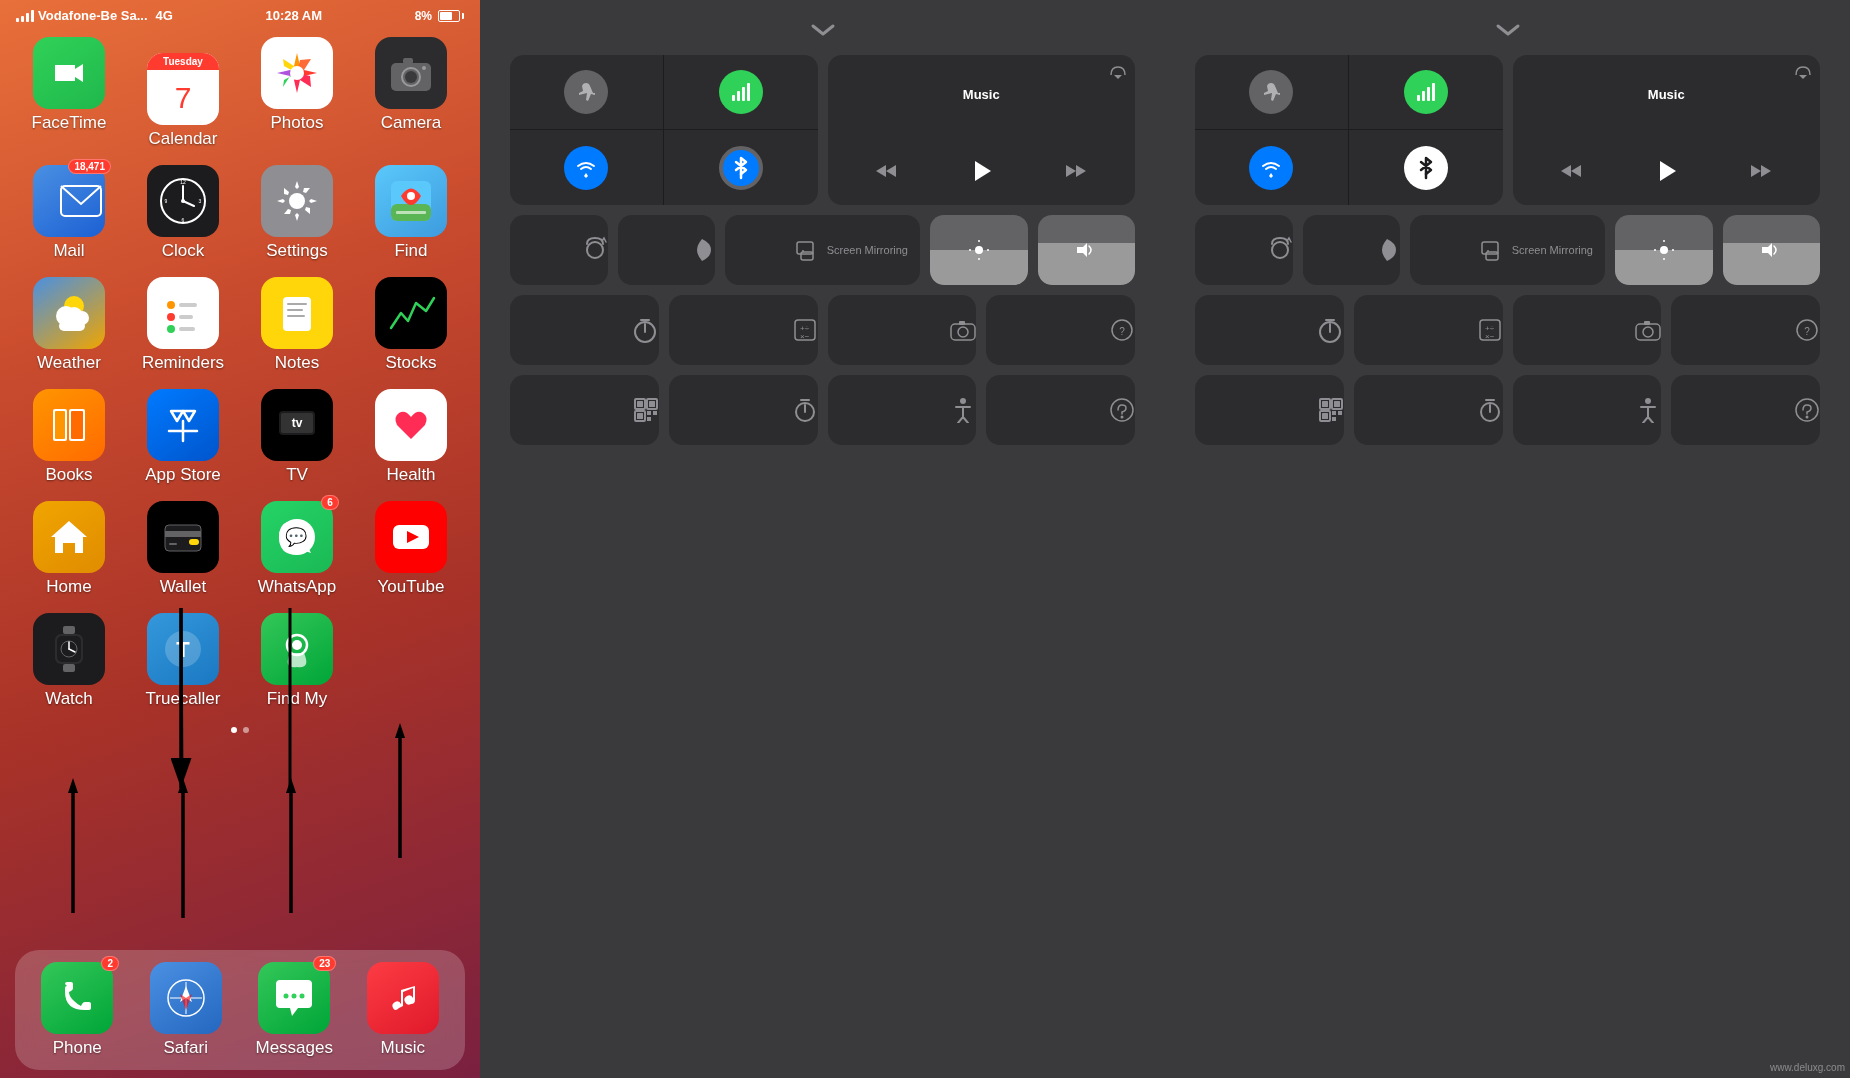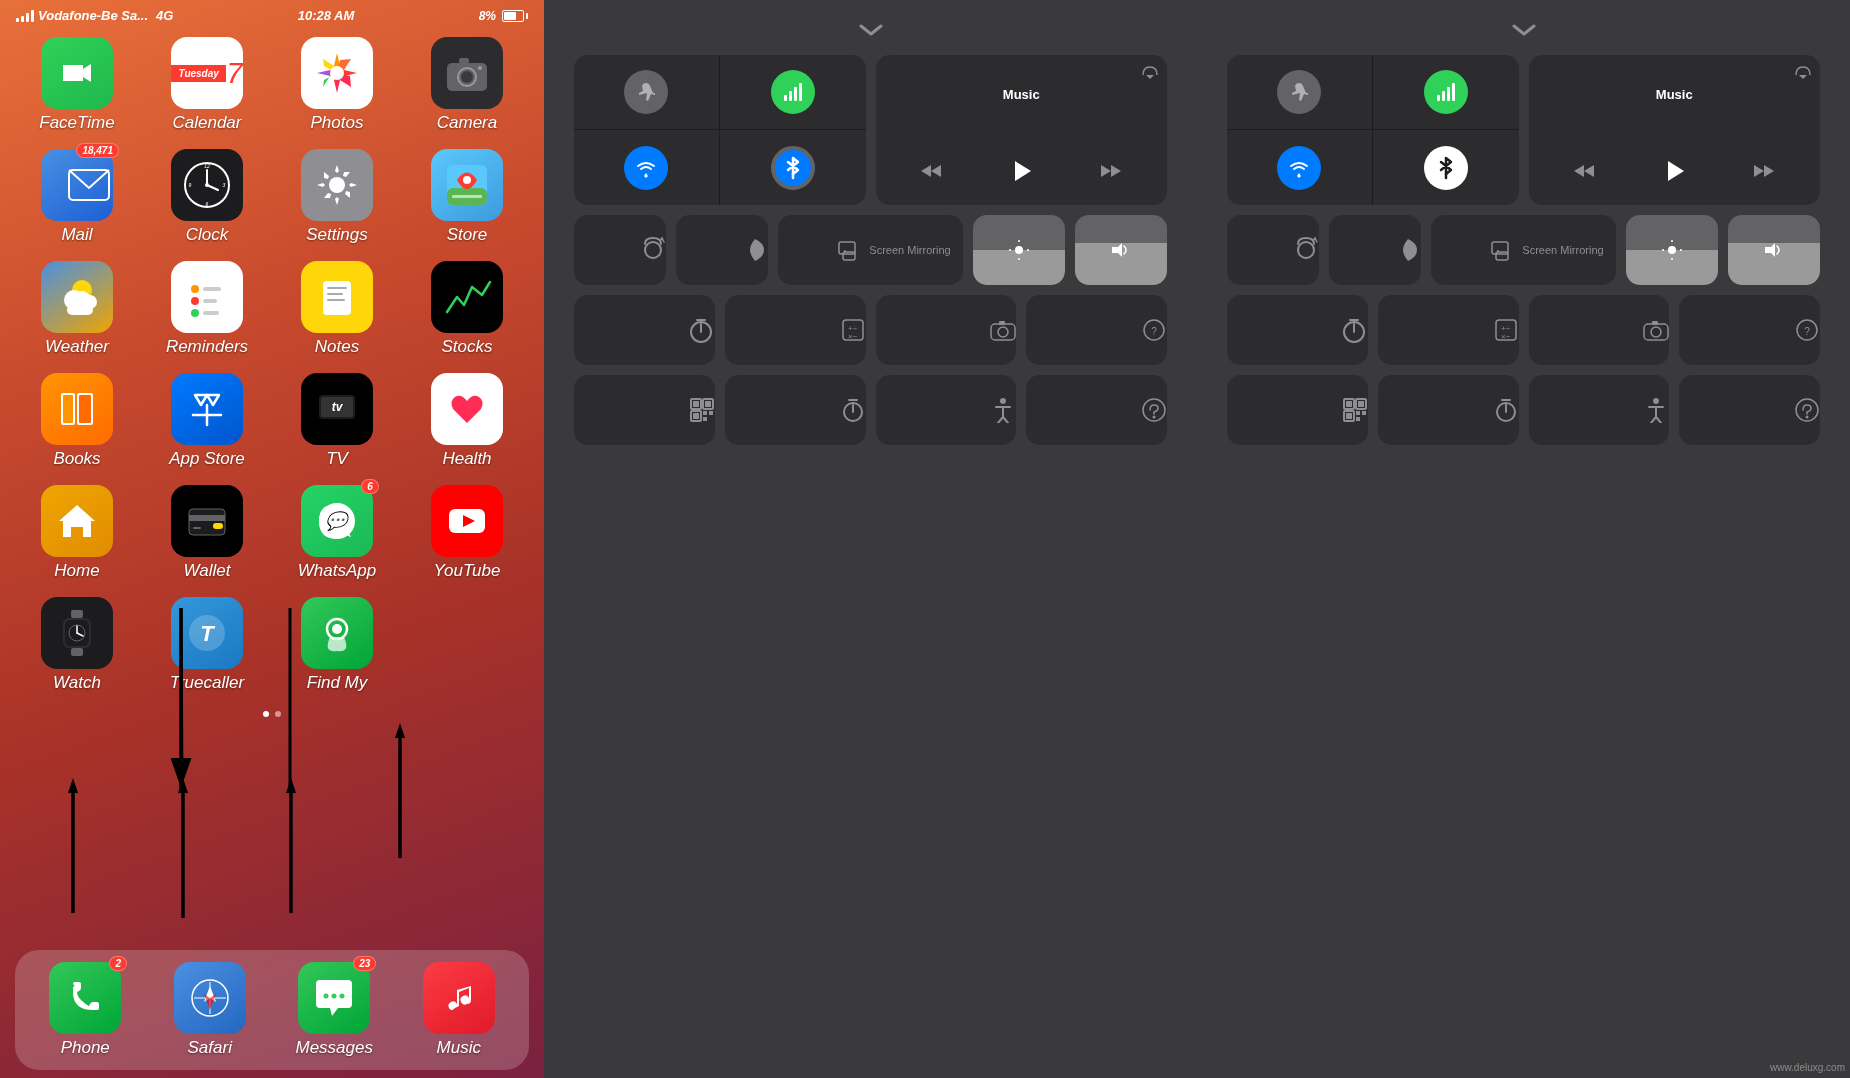--- a/index.html
+++ b/index.html
@@ -7,27 +7,26 @@
       width: 1850px;
       height: 1078px;
       display: flex;
       overflow: hidden;
       font-family: -apple-system, BlinkMacSystemFont, 'Helvetica Neue', sans-serif;
       background: #1a1a1a;
     }
 
     
     .phone-panel {
-      width: 544px;
+      width: 480px;
       height: 1078px;
       position: relative;
       background: linear-gradient(160deg, #e8703a 0%, #c94b2e 30%, #a83228 60%, #7a2040 100%);
       overflow: hidden;
       flex-shrink: 0;
-      font-style: italic;
     }
 
     .status-bar {
       display: flex;
       justify-content: space-between;
       align-items: center;
       padding: 8px 16px 4px;
       color: white;
       font-size: 13px;
       font-weight: 600;
@@ -248,21 +247,21 @@
       <div class="app-icon-img app-facetime">
         <svg width="44" height="44" viewBox="0 0 44 44">
             <rect width="44" height="44" rx="10" fill="none"></rect>
             <polygon points="8,14 28,14 28,30 8,30" fill="white" rx="3"></polygon>
             <polygon points="28,18 36,13 36,31 28,26" fill="white"></polygon>
           </svg>
       </div>
       <span class="app-icon-label">FaceTime</span>
     </div>
     <div class="app-icon">
-      <div class="app-icon-img app-calendar" style="flex-direction:row;overflow:hidden;">
+      <div class="app-icon-img app-calendar" style="flex-direction:column;overflow:hidden;margin-top:16px;">
         <div class="calendar-top">Tuesday</div>
         <div class="calendar-date">7</div>
       </div>
       <span class="app-icon-label">Calendar</span>
     </div>
     <div class="app-icon">
       <div class="app-icon-img photos-icon">
         <svg width="50" height="50" viewBox="0 0 50 50">
           <path d="M25 5 L28 18 L25 25 L22 18Z" fill="#ff9500"></path>
           <path d="M45 25 L32 28 L25 25 L32 22Z" fill="#ff3b30"></path>
@@ -335,21 +334,21 @@
       <div class="app-icon-img app-maps">
         <svg width="50" height="50" viewBox="0 0 50 50">
             <rect width="50" height="50" rx="10" fill="none"></rect>
             <rect x="5" y="5" width="40" height="40" rx="6" fill="#5ac8fa"></rect>
             <rect x="5" y="28" width="40" height="17" rx="6" fill="#5ab654"></rect>
             <path d="M15 20 Q25 5 35 20 Q25 38 15 20Z" fill="#ff3b30"></path>
             <circle cx="25" cy="20" r="4" fill="white"></circle>
             <rect x="10" y="35" width="30" height="3" rx="1" fill="white" opacity="0.6"></rect>
           </svg>
       </div>
-      <span class="app-icon-label">Store</span>
+      <span class="app-icon-label">Find</span>
     </div>
 
     <div class="app-icon">
       <div class="app-icon-img app-weather">
         <svg width="50" height="50" viewBox="0 0 50 50">
             <rect width="50" height="50" rx="10" fill="none"></rect>
             <circle cx="30" cy="18" r="10" fill="#ffd60a"></circle>
             <circle cx="22" cy="28" r="10" fill="white"></circle>
             <circle cx="30" cy="28" r="9" fill="white"></circle>
             <circle cx="38" cy="30" r="7" fill="white"></circle>

